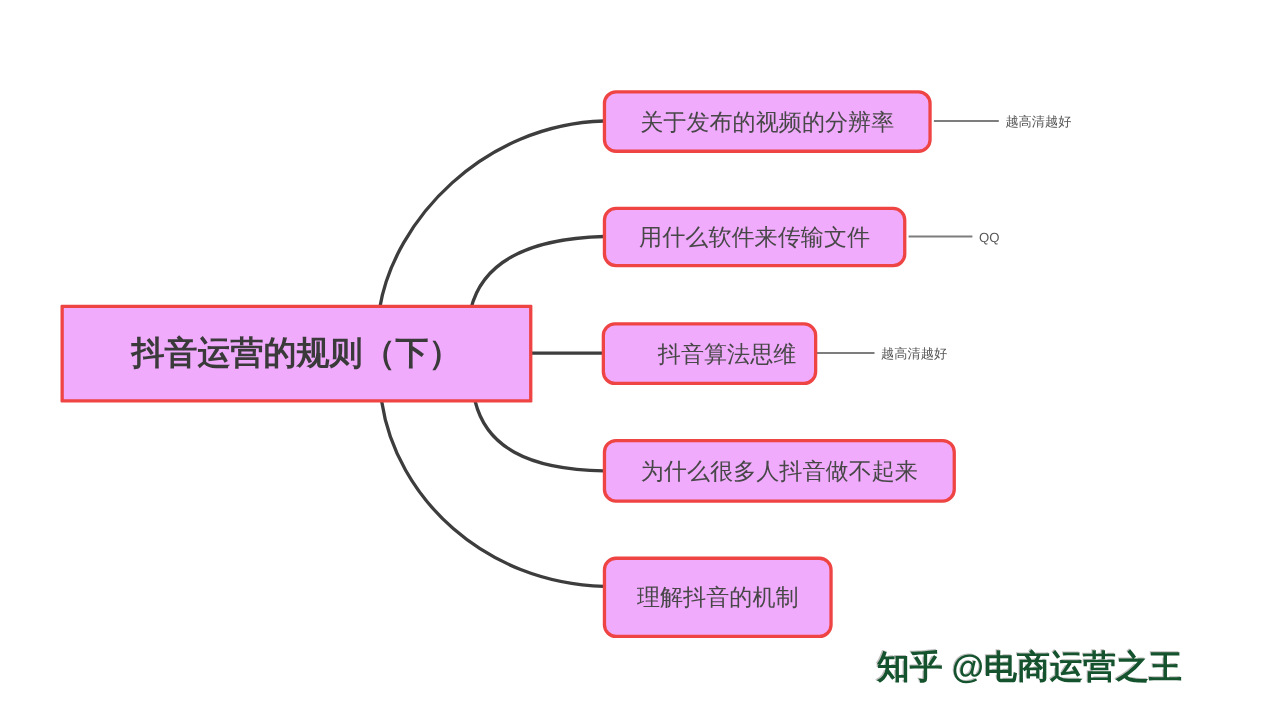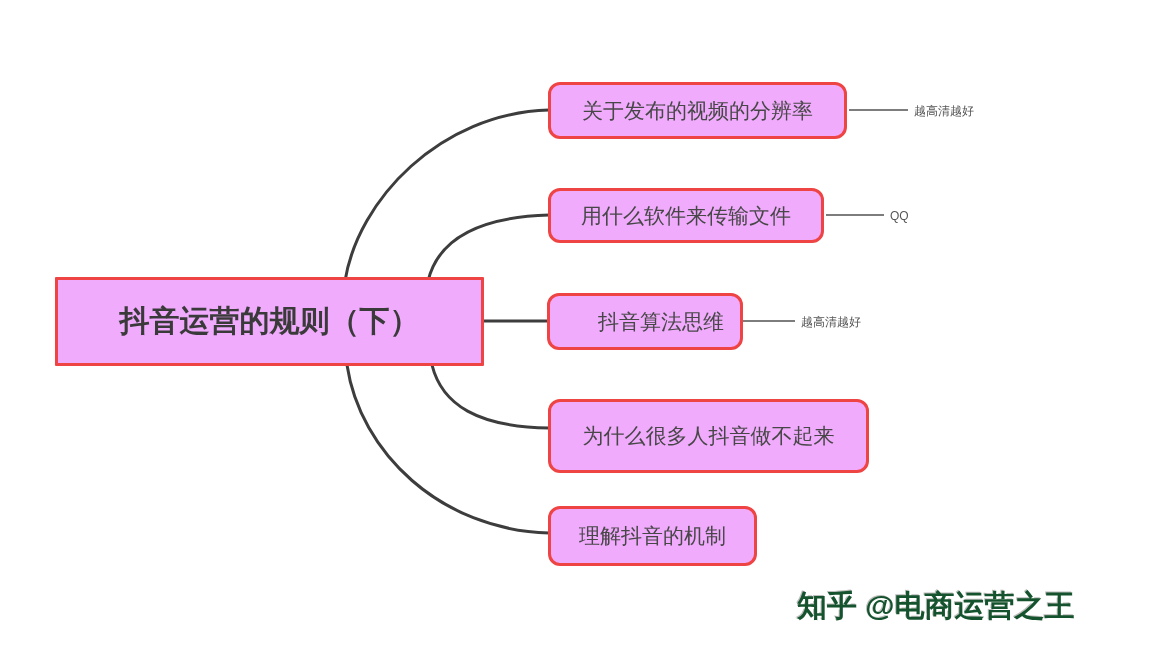--- a/index.html
+++ b/index.html
@@ -39,22 +39,22 @@
   .node.root {
     left: 55px;  top: 277px;  width: 429px; height: 89px;
     font-size: 30px;
     font-weight: bold;
     color: #3a3a3a;
     border-radius: 1px;
   }
   .node.b1 { left: 548px; top: 82px;  width: 299px; height: 57px; }
   .node.b2 { left: 548px; top: 188px; width: 276px; height: 55px; }
   .node.b3 { left: 547px; top: 293px; width: 196px; height: 57px; padding-left: 32px; }
-  .node.b4 { left: 548px; top: 399px; width: 321px; height: 74px; }
-  .node.b5 { left: 548px; top: 506px; width: 209px; height: 60px; }
+  .node.b4 { left: 548px; top: 399px; width: 321px; height: 58px; }
+  .node.b5 { left: 548px; top: 506px; width: 209px; height: 74px; }
   .note-label {
     position: absolute;
     transform: translateY(-50%);
     color: #565656;
     font-size: 12px;
     white-space: nowrap;
     cursor: default;
   }
   .note-1 { left: 914px; top: 111px; }
   .note-2 { left: 890px; top: 216px; text-align: center; }

